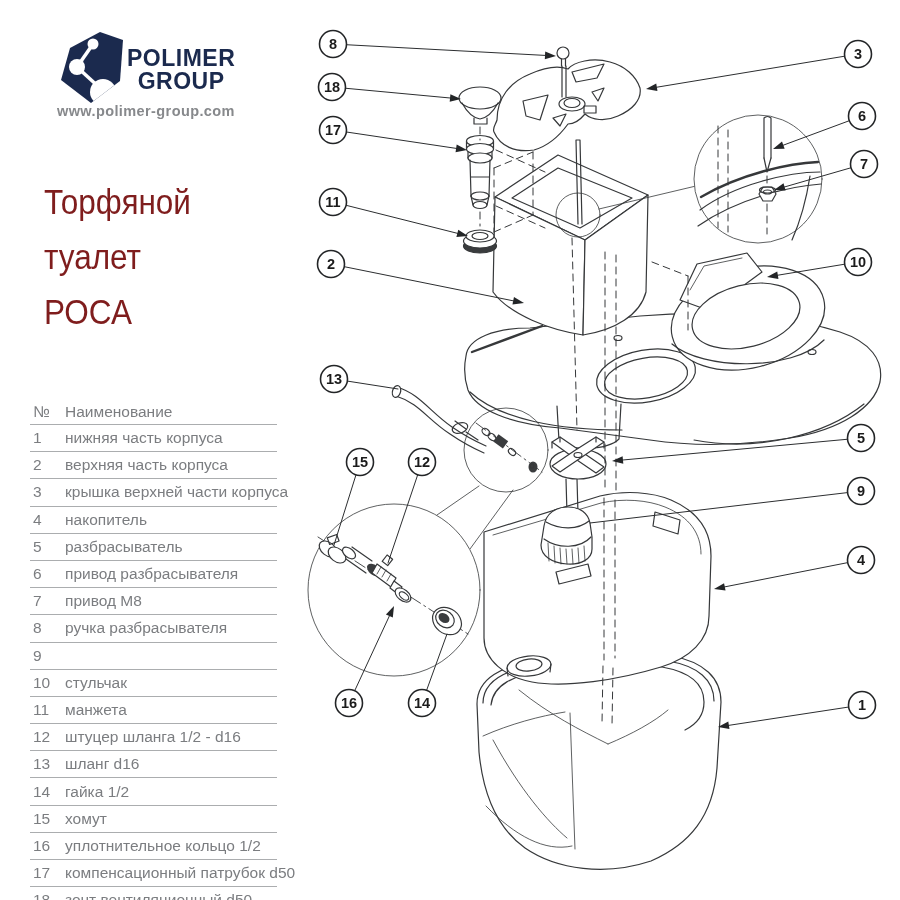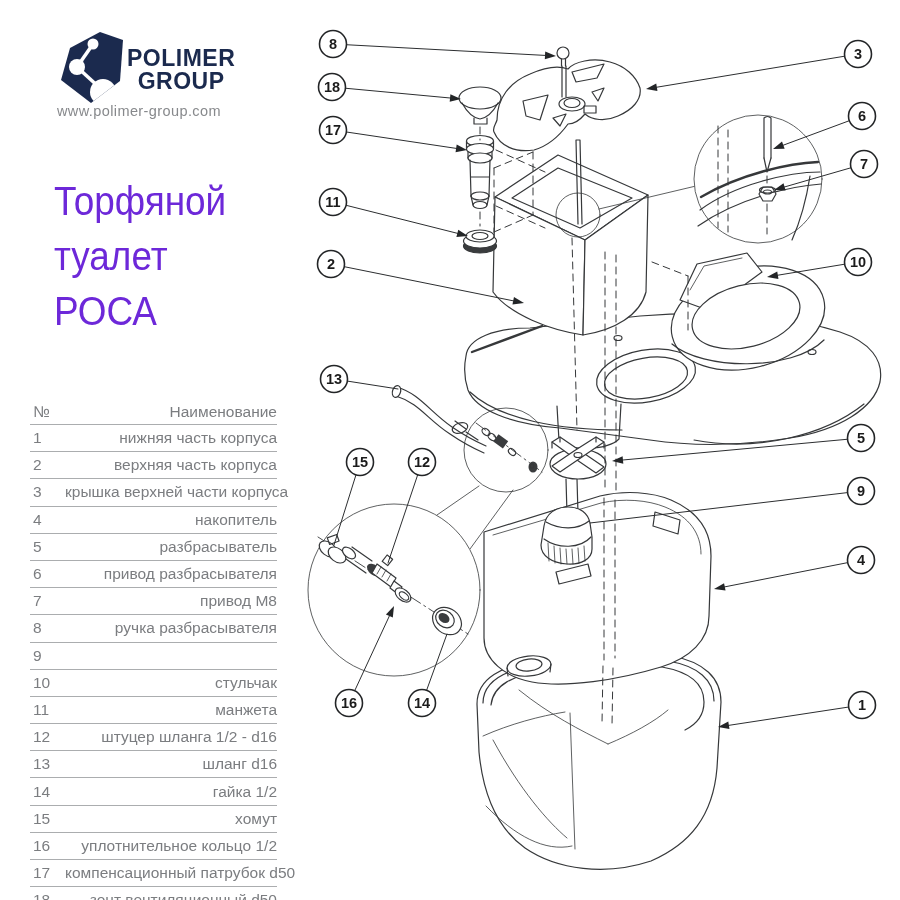--- a/index.html
+++ b/index.html
@@ -9,41 +9,41 @@
   }
   
   .brand-mark{position:absolute;left:57px;top:31px;}
   .brand-text{
     position:absolute;left:127px;top:47px;
     font-size:23px;font-weight:700;line-height:23px;
     color:#1b2a4e;letter-spacing:.5px;text-align:center;
   }
   .website{
     position:absolute;left:57px;top:103px;
-    font-size:14.5px;color:#87898c;letter-spacing:.4px;
+    font-size:14.5px;color:#87898c;letter-spacing:.4px;font-weight:bold;
   }
   
   .title{
-    position:absolute;left:54px;top:174px;
-    font-size:41px;line-height:55px;color:#6d28d9;font-weight:400;
+    position:absolute;left:44px;top:174px;
+    font-size:35px;line-height:55px;color:#7f1d1d;font-weight:400;
   }
   .title div{transform:scaleX(.9);transform-origin:0 0;white-space:nowrap;}
   
   .parts{
     position:absolute;left:30px;top:399px;width:280px;
     font-size:15.5px;color:#7b7d80;
   }
   .p-row{
     display:flex;align-items:center;height:26.2px;
     border-bottom:1px solid #abadaf;width:247px;
   }
   .p-row.last{border-bottom:none;}
   .p-row.head{height:25px;}
   .p-num{flex:0 0 32px;padding-left:3px;}
-  .p-name{flex:1;white-space:nowrap;overflow:visible;text-align:right;}
+  .p-name{flex:1;white-space:nowrap;overflow:visible;}
   
   #diagram{position:absolute;left:0;top:0;}
   #diagram path,#diagram line,#diagram ellipse,#diagram circle,#diagram rect,#diagram polygon{
     stroke:#36383a;stroke-width:1.2;fill:none;stroke-linejoin:round;stroke-linecap:round;
   }
   #diagram .wf{fill:#ffffff;}
   #diagram .dk{fill:#3a3c3e;stroke:none;}
   #diagram .dash{stroke-dasharray:7 5;stroke-width:1;}
   #diagram .dashdot{stroke-dasharray:12 4 2 4;stroke-width:.9;}
   #diagram .thin{stroke-width:.8;}

